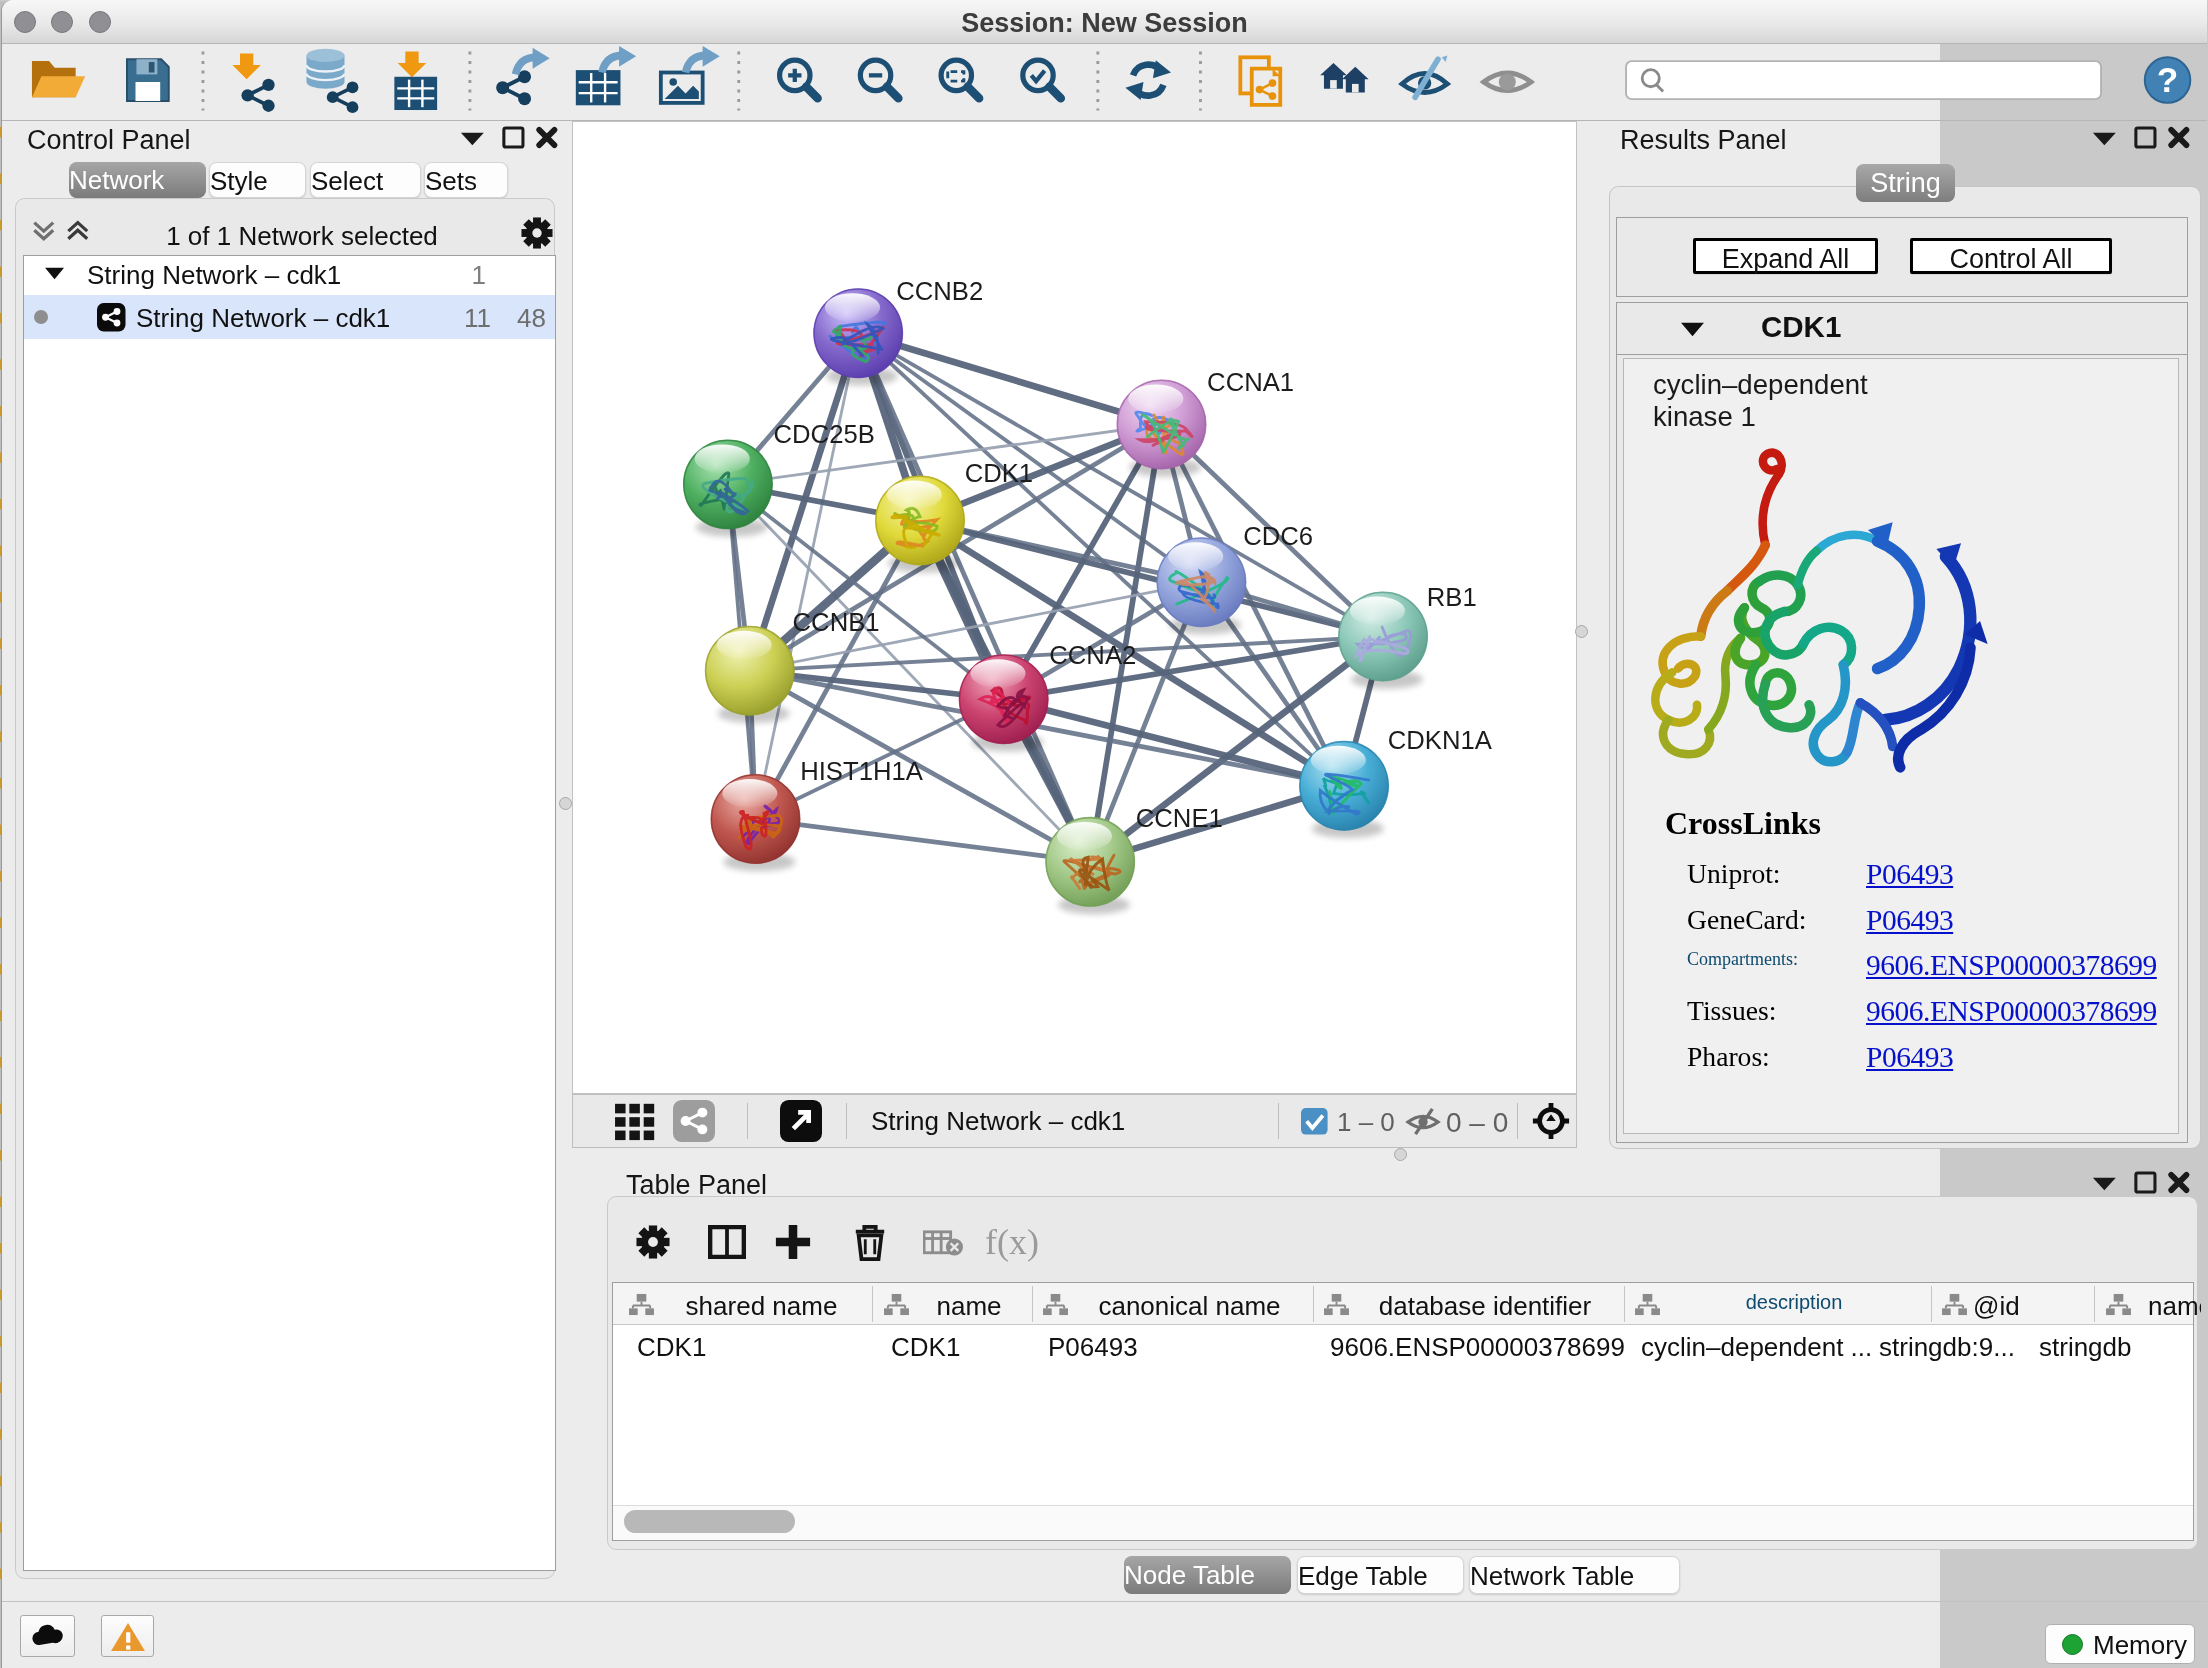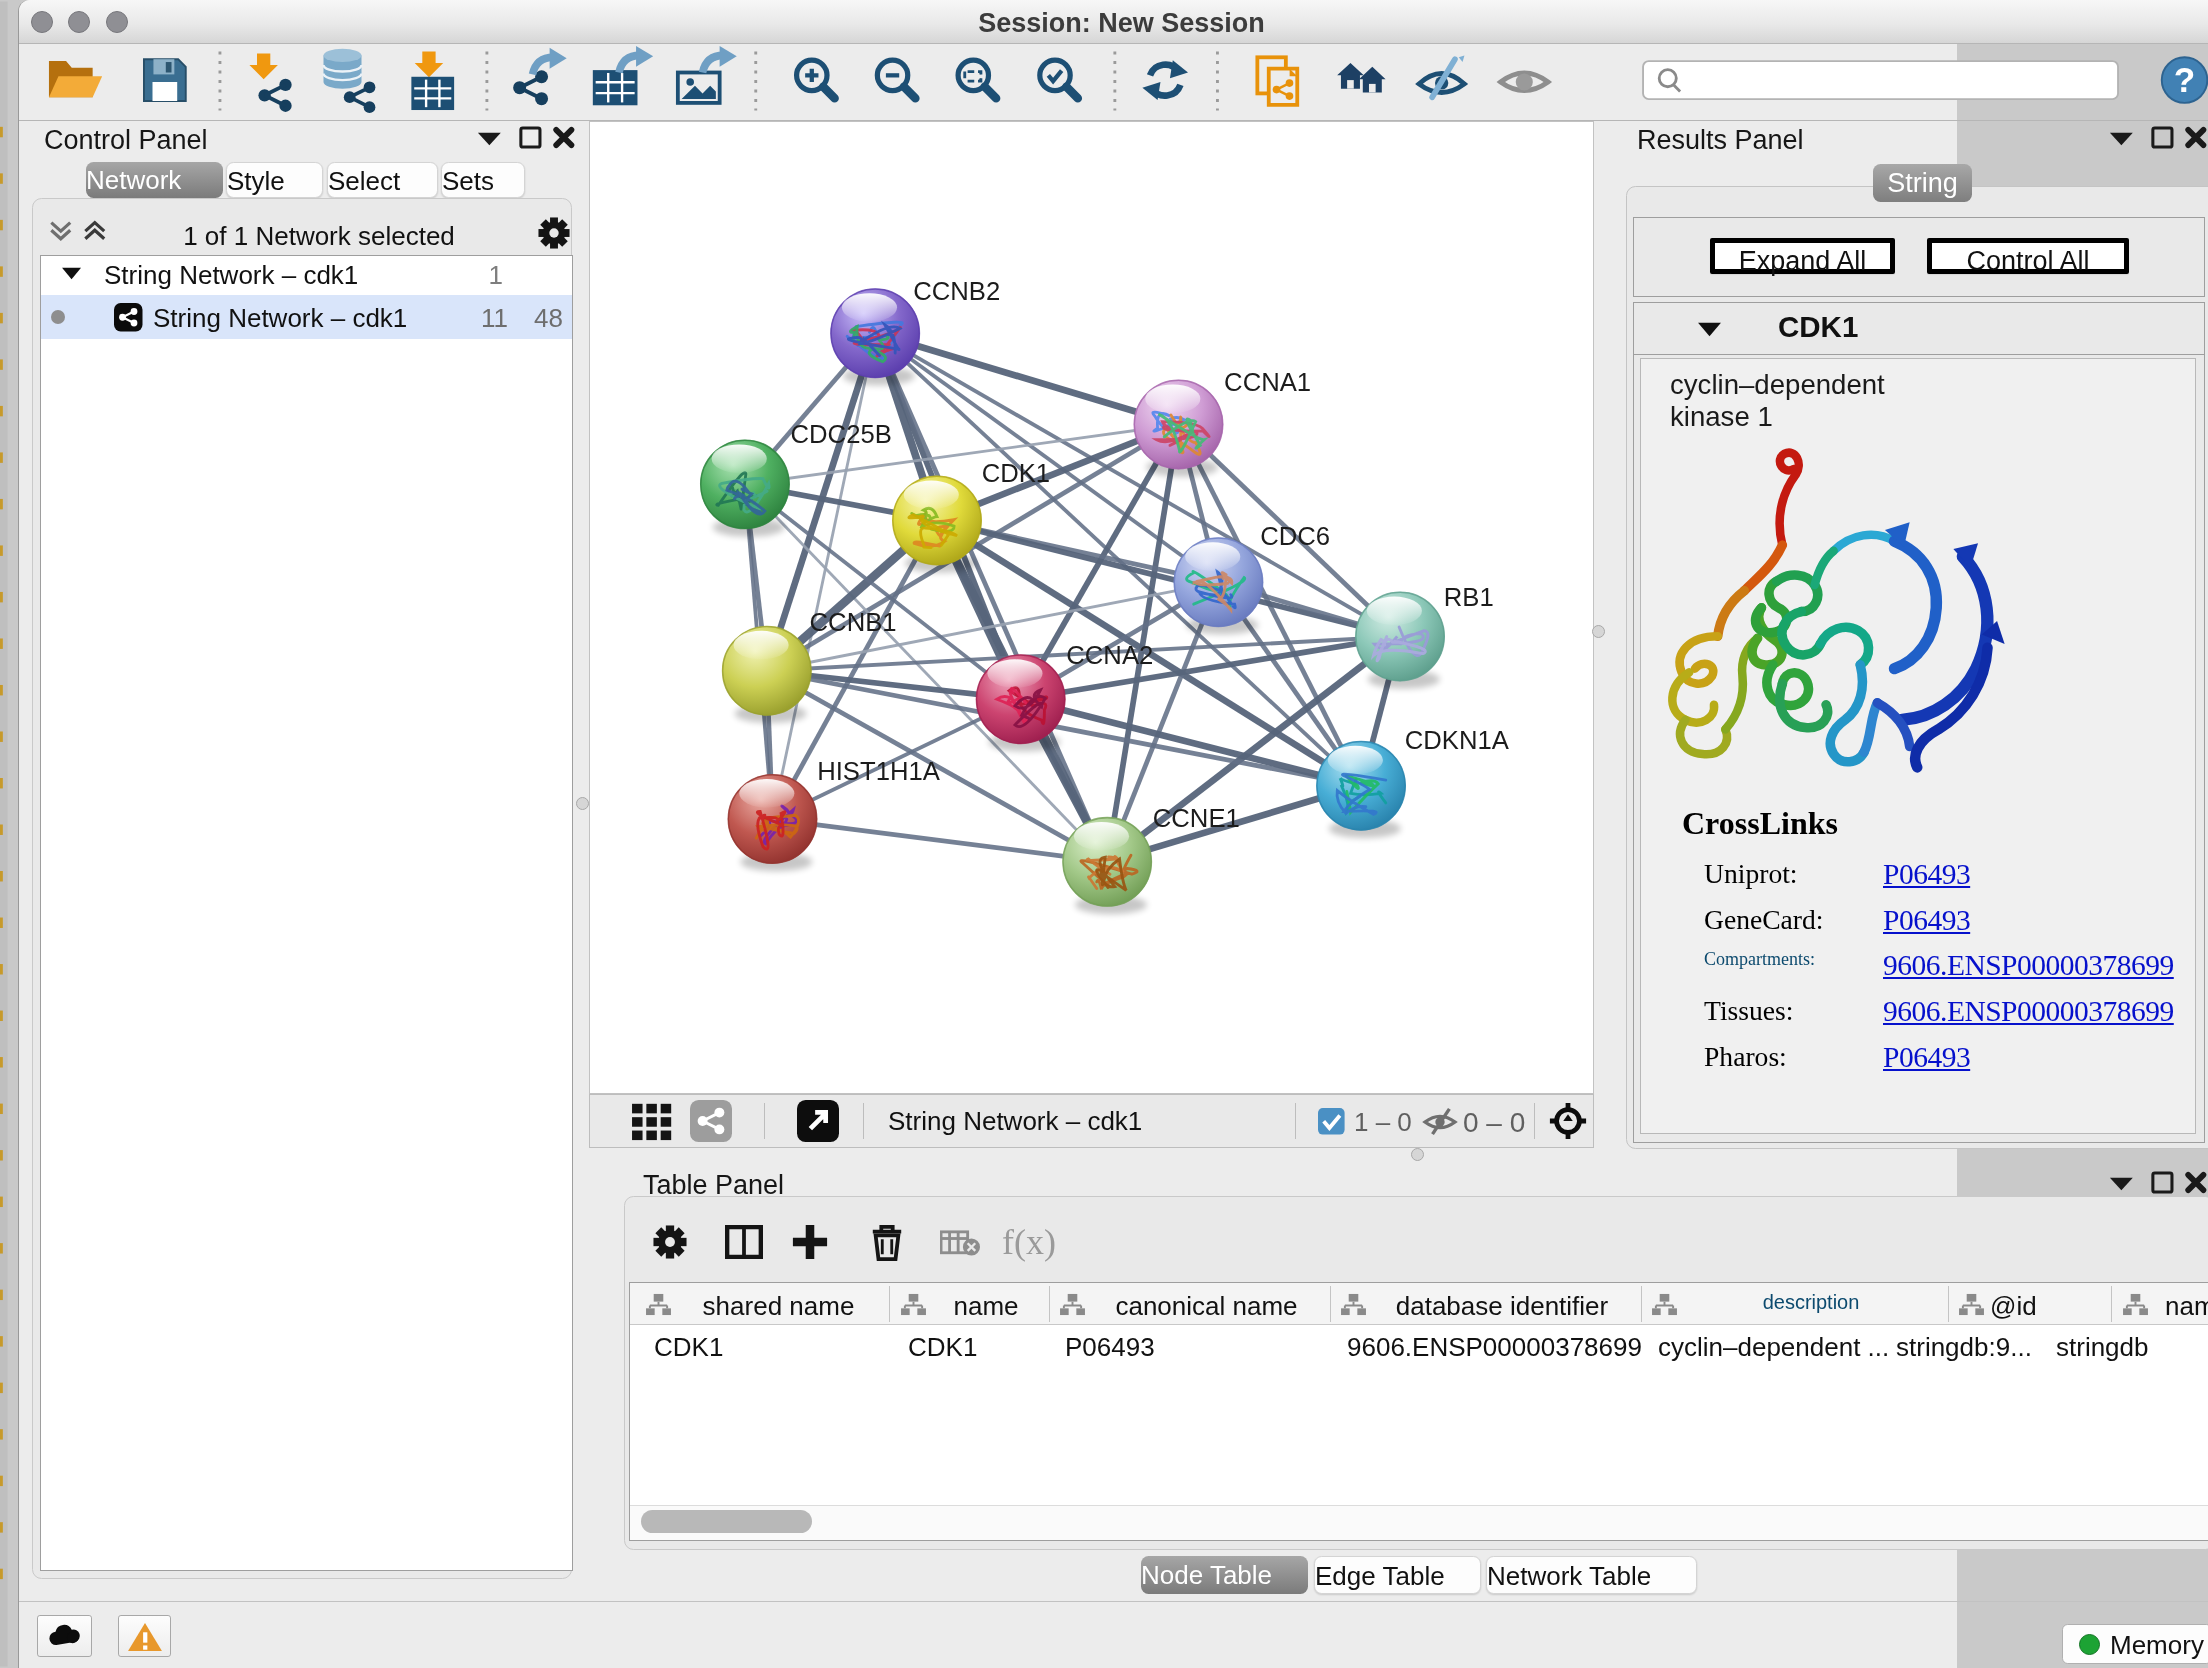--- a/index.html
+++ b/index.html
@@ -1,21 +1,21 @@
 <!DOCTYPE html>
 <html style="font-size:15px"><head><meta charset="utf-8"><style>
 *{margin:0;padding:0;box-sizing:border-box}
 html,body{width:2208px;height:1668px;overflow:hidden;font-family:"Liberation Sans",sans-serif;background:#c9c9c9}
 .abs{position:absolute}
-#win{position:absolute;left:18px;top:0;width:1939px;height:1668px;background:#ececec;border-radius:11.4px 0 0 0;border-left:1.9px solid #999}
+#win{position:absolute;left:1px;top:0;width:1939px;height:1668px;background:#ececec;border-radius:11.4px 0 0 0;border-left:1.9px solid #999}
 .ptitle{font-size:27px;color:#161616}
 .tab{position:absolute;height:36px;border-radius:7.6px;font-size:26px;line-height:36px}
 .tab.on{background:linear-gradient(#a6a6a6,#7b7b7b);color:#fff}
 .tab.off{background:#fdfdfd;color:#111;border:1px solid #d4d4d4;box-shadow:0 1px 1.9px rgba(0,0,0,0.15)}
-.btn{position:absolute;background:#fff;border:5px solid #000000;border-radius:2px;font-size:27px;color:#111;text-align:center;box-shadow:0 1px 1px rgba(0,0,0,0.08)}
+.btn{position:absolute;background:#fff;border:3px solid #000000;border-radius:2px;font-size:27px;color:#111;text-align:center;box-shadow:0 1px 1px rgba(0,0,0,0.08)}
 .serif{font-family:"Liberation Serif",serif}
 a.lnk{color:#0611cc;text-decoration:underline}
 </style></head>
 <body>
 <svg class="abs" style="left:0;top:0" width="7.6" height="1668" viewBox="0 0 8 1754">
     <rect width="8" height="1754" fill="#bfbfbf"></rect>
     <rect x="0" y="132" width="3" height="11" fill="#c79a2b"></rect>
     <rect x="0" y="181" width="3" height="11" fill="#c79a2b"></rect>
     <rect x="0" y="230" width="3" height="11" fill="#c79a2b"></rect>
     <rect x="0" y="279" width="3" height="11" fill="#c79a2b"></rect>

